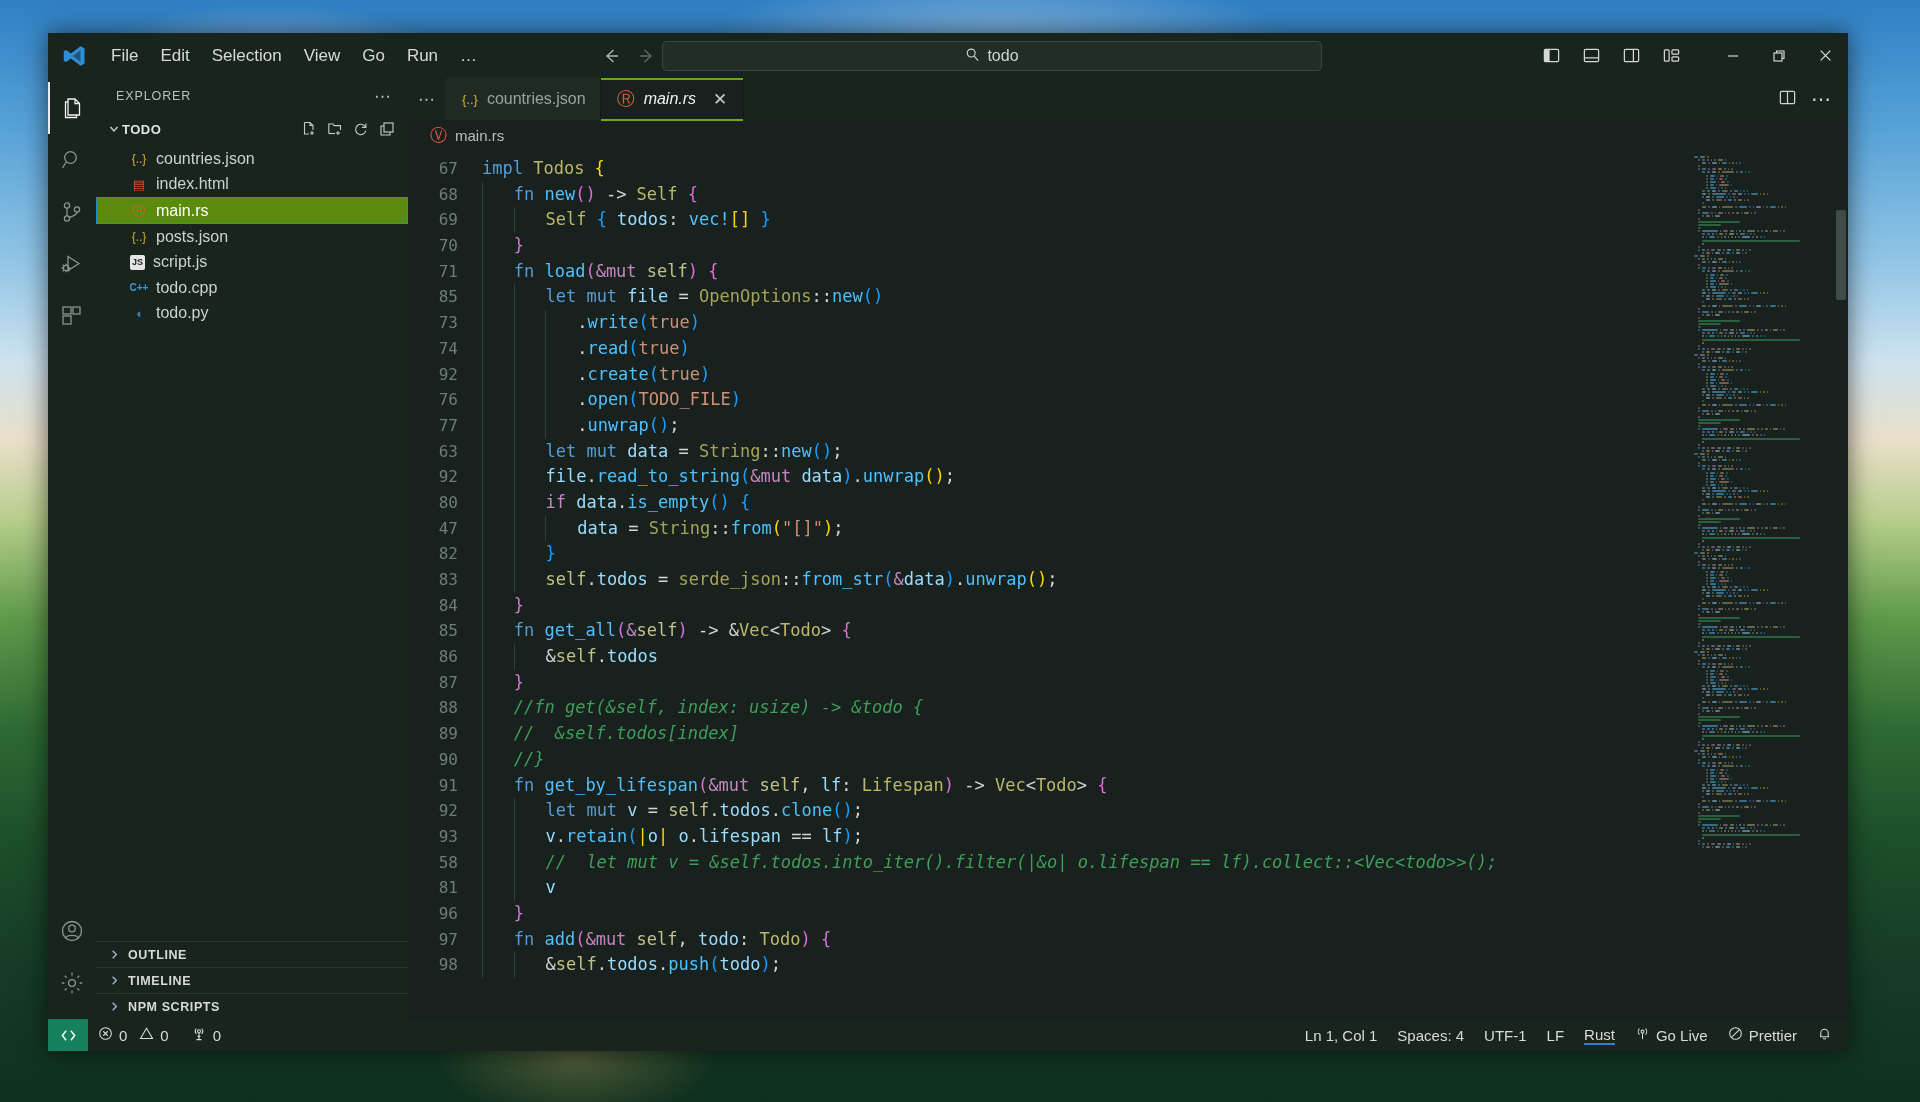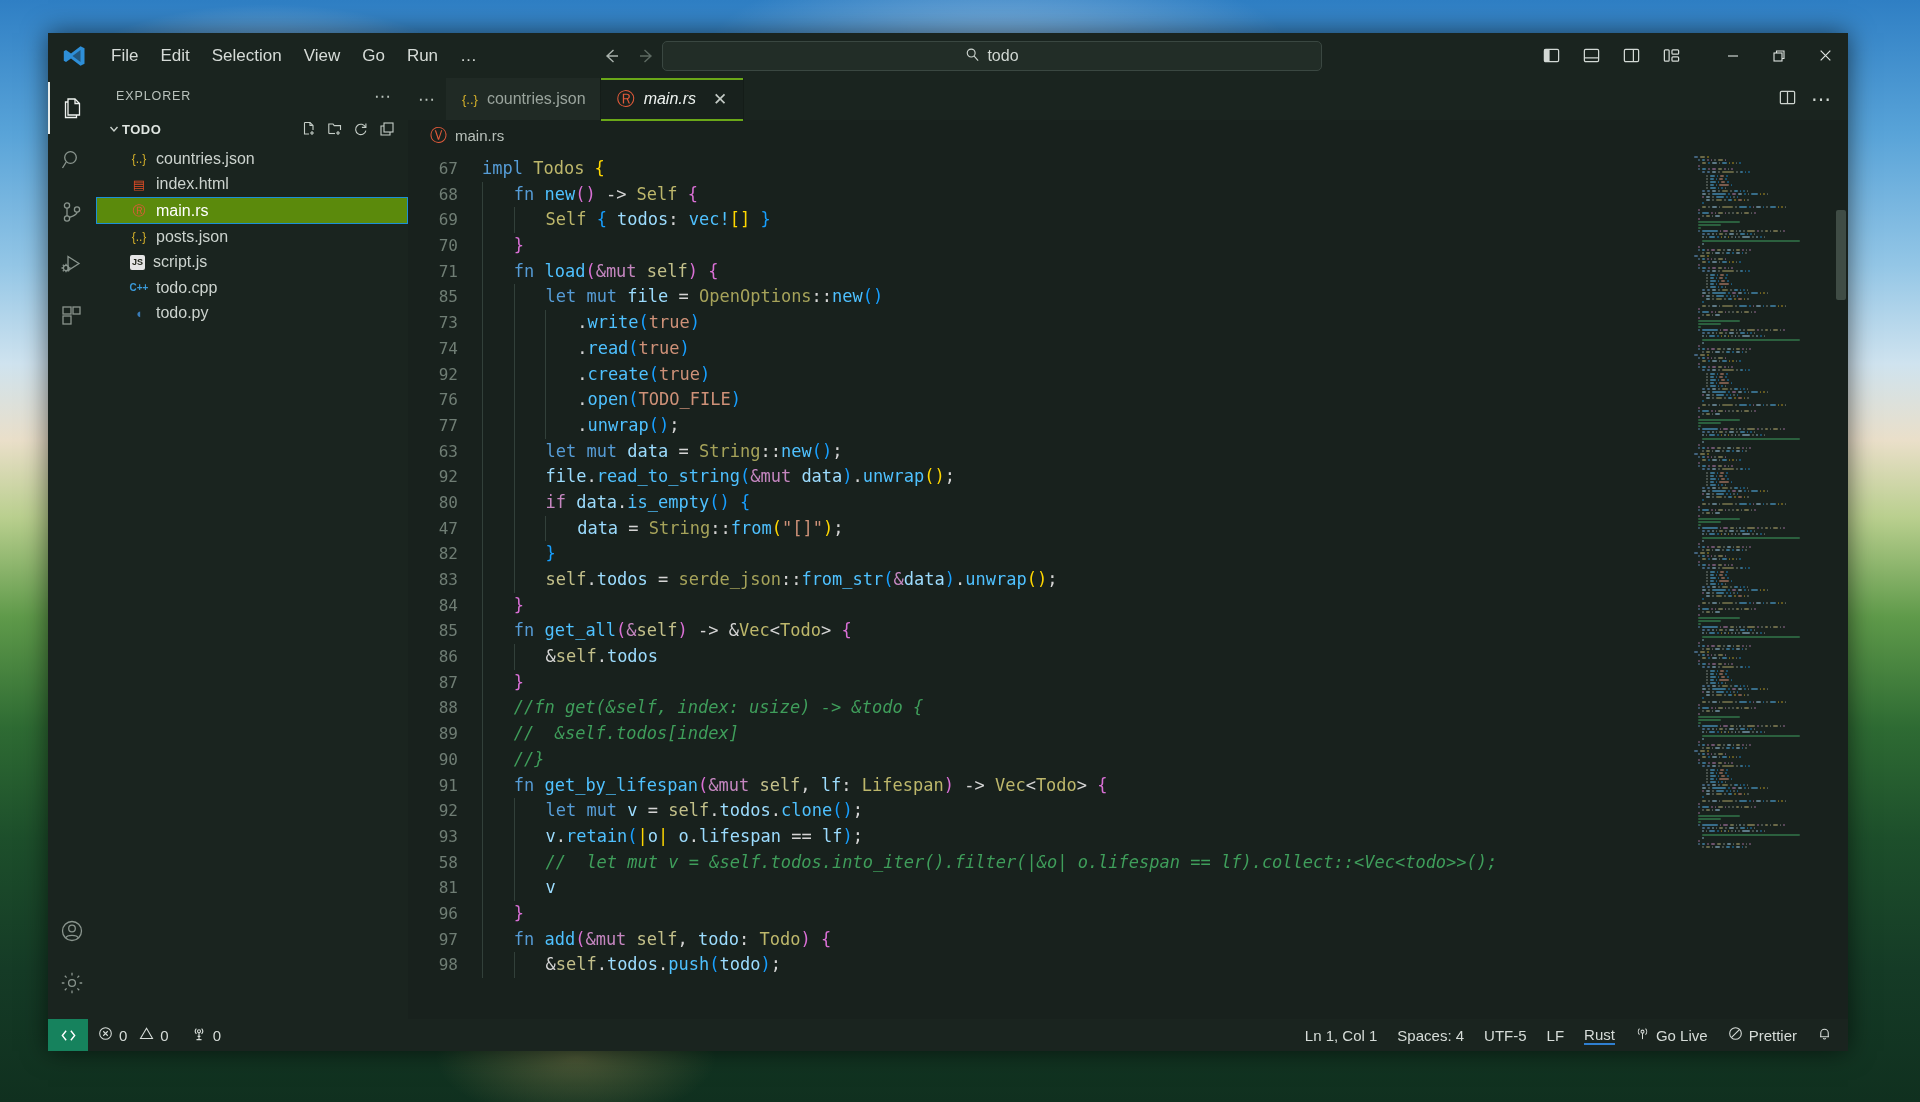--- a/index.html
+++ b/index.html
@@ -429,20 +429,46 @@
             <span>todo.cpp</span>
           </div>
           <div class="file-row">
             <span class="ficon" style="color: rgb(58, 124, 184);">◖</span>
             <span>todo.py</span>
           </div>
         </div>
 
       <div id="sb-spacer"></div>
 
+      <div id="panels">
+          <div class="panel-sec">
+            <span class="chev">
+              <svg width="13" height="13" viewBox="0 0 14 14" fill="none" stroke="currentColor" stroke-width="1.5">
+                <path d="M5 3 L9 7 L5 11"></path>
+              </svg>
+            </span>
+            <span>OUTLINE</span>
+          </div>
+          <div class="panel-sec">
+            <span class="chev">
+              <svg width="13" height="13" viewBox="0 0 14 14" fill="none" stroke="currentColor" stroke-width="1.5">
+                <path d="M5 3 L9 7 L5 11"></path>
+              </svg>
+            </span>
+            <span>TIMELINE</span>
+          </div>
+          <div class="panel-sec">
+            <span class="chev">
+              <svg width="13" height="13" viewBox="0 0 14 14" fill="none" stroke="currentColor" stroke-width="1.5">
+                <path d="M5 3 L9 7 L5 11"></path>
+              </svg>
+            </span>
+            <span>NPM SCRIPTS</span>
+          </div>
+        </div>
     </div>
 
     <div id="editor-area">
 
       <div id="tabsrow">
         <div class="tabsbar-left">⋯</div>
         <div id="tabs-container" style="display:flex">
             <div class="tab">
               <span style="color: rgb(212, 176, 42); font-style: normal; font-size: 13px;">{..}</span>
               <span>countries.json</span>
@@ -2448,21 +2474,21 @@
             <path d="M5.4 2.6 A3.8 3.8 0 0 0 5.4 7.8 M10.6 2.6 A3.8 3.8 0 0 1 10.6 7.8"></path>
           <path d="M8 6.7 V13.6 M5.5 13.6 H10.5 M6.6 10.4 H9.4"></path>
         </svg>
       </span>
       <span>0</span>
     </div>
 
     <div class="sb-right">
       <div class="sb-item">Ln 1, Col 1</div>
       <div class="sb-item">Spaces: 4</div>
-      <div class="sb-item">UTF-5</div>
+      <div class="sb-item">UTF-1</div>
       <div class="sb-item">LF</div>
       <div class="sb-item">
         <span class="sb-underline">Rust</span>
       </div>
       <div class="sb-item">
         <span>
           <svg width="15" height="15" viewBox="0 0 16 16" fill="none" stroke="currentColor" stroke-width="1.1">
             <circle cx="8" cy="6" r="1.6"></circle>
               <path d="M4.8 2.8 A4.6 4.6 0 0 0 4.8 9.2 M11.2 2.8 A4.6 4.6 0 0 1 11.2 9.2"></path>
               <path d="M8 7.6 V14"></path>

